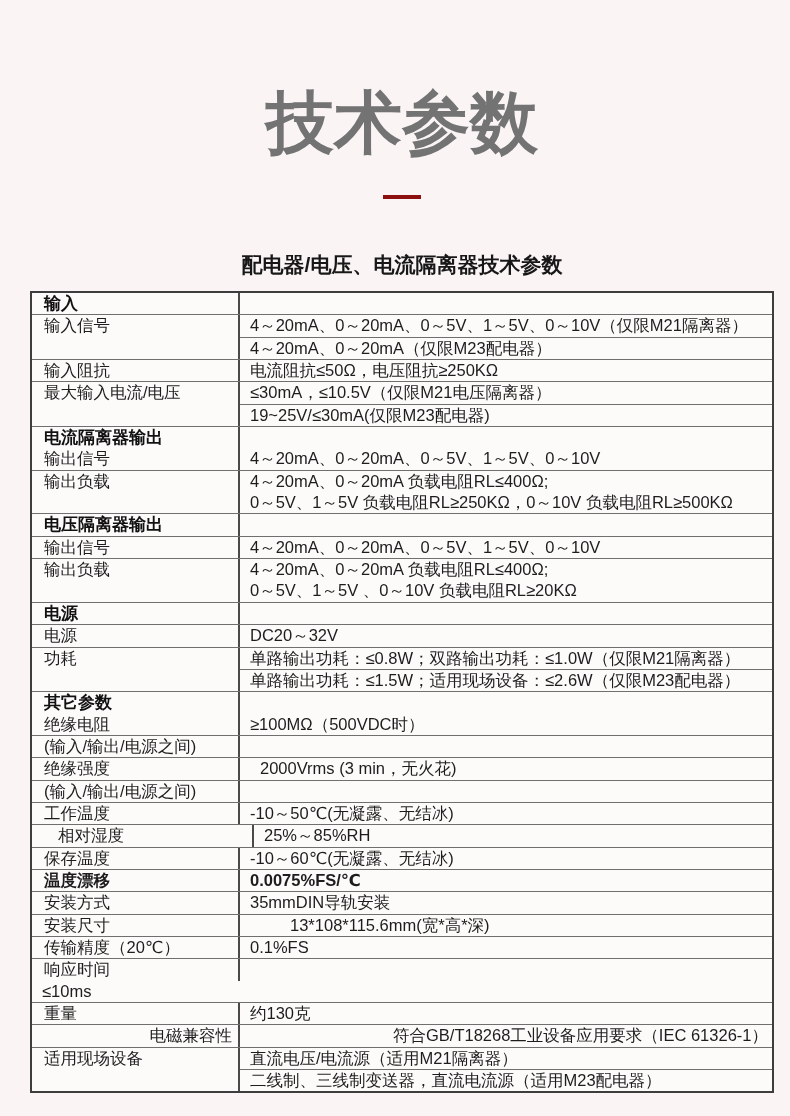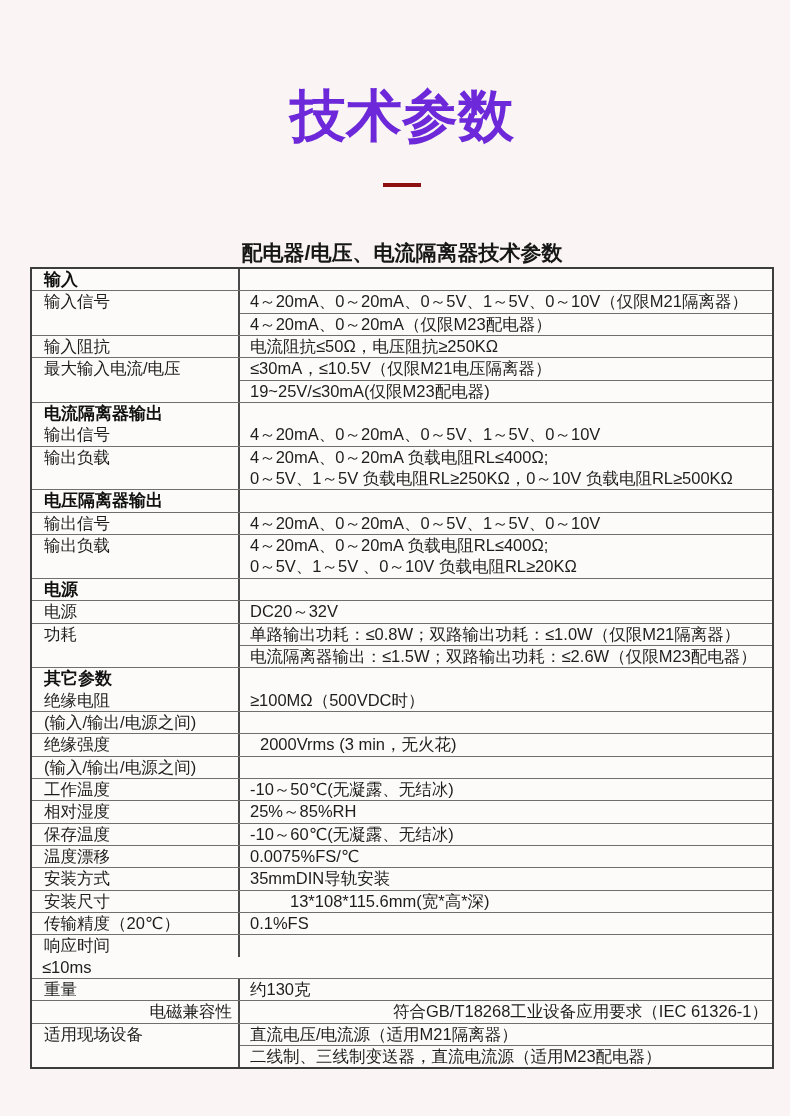--- a/index.html
+++ b/index.html
@@ -16,46 +16,46 @@
   }
   :root { --lh: 21.35px; }
 
   .content {
     width: 744px;
     margin-left: 30px;
   }
 
   .page-title {
     margin-top: 88px;
-    font-size: 56px;
+    font-size: 68px;
     line-height: 1;
     font-weight: 900;
     text-align: center;
-    color: #6d28d9;
+    color: #737373;
     letter-spacing: 0px;
   }
 
   .title-dash {
     width: 38px;
     height: 4px;
     background: #8e0f0f;
     margin: 39px auto 0 auto;
   }
 
   .subtitle {
     margin-top: 52px;
     font-size: 21px;
     line-height: 28px;
     font-weight: bold;
     text-align: center;
     color: #171717;
   }
 
   .spec-table {
-    margin-top: 0;
+    margin-top: 12px;
     width: 744px;
     box-sizing: border-box;
     border: 2px solid #3d3d3d;
     background: #fcfbfa;
   }
 
   .trow {
     display: flex;
     border-top: 1px solid #6f6f6f;
   }
@@ -228,21 +228,21 @@
       </div>
       <div class="trow" style="min-height: calc(2 * var(--lh));">
         <div class="tcell-left">
           <div class="ln">功耗</div>
         </div>
         <div class="tcell-right">
           <div class="sub">
             <div class="ln">单路输出功耗：≤0.8W；双路输出功耗：≤1.0W（仅限M21隔离器）</div>
           </div>
           <div class="sub sep">
-            <div class="ln">电流隔离器输出：≤1.5W；双路输出功耗：≤2.6W（仅限M23配电器）</div>
+            <div class="ln">单路输出功耗：≤1.5W；适用现场设备：≤2.6W（仅限M23配电器）</div>
           </div>
         </div>
       </div>
       <div class="trow" style="min-height: calc(2 * var(--lh));">
         <div class="tcell-left">
           <div class="ln bold">其它参数</div>
           <div class="ln">绝缘电阻</div>
         </div>
         <div class="tcell-right">
           <div class="sub">
@@ -284,41 +284,41 @@
       <div class="trow" style="min-height: calc(1 * var(--lh));">
         <div class="tcell-left">
           <div class="ln">工作温度</div>
         </div>
         <div class="tcell-right">
           <div class="sub">
             <div class="ln">-10～50℃(无凝露、无结冰)</div>
           </div>
         </div>
       </div>
-      <div class="trow" style="min-height: calc(1 * var(--lh));">
+      <div class="trow" style="min-height: calc(1 * var(--lh)); padding-left: 14px;">
         <div class="tcell-left">
           <div class="ln">相对湿度</div>
         </div>
         <div class="tcell-right">
           <div class="sub">
             <div class="ln">25%～85%RH</div>
           </div>
         </div>
       </div>
       <div class="trow" style="min-height: calc(1 * var(--lh));">
         <div class="tcell-left">
           <div class="ln">保存温度</div>
         </div>
         <div class="tcell-right">
           <div class="sub">
             <div class="ln">-10～60℃(无凝露、无结冰)</div>
           </div>
         </div>
       </div>
-      <div class="trow" style="min-height: calc(1 * var(--lh));">
+      <div class="trow" style="min-height: calc(1 * var(--lh)); font-weight: bold;">
         <div class="tcell-left">
           <div class="ln">温度漂移</div>
         </div>
         <div class="tcell-right">
           <div class="sub">
             <div class="ln">0.0075%FS/℃</div>
           </div>
         </div>
       </div>
       <div class="trow" style="min-height: calc(1 * var(--lh));">

